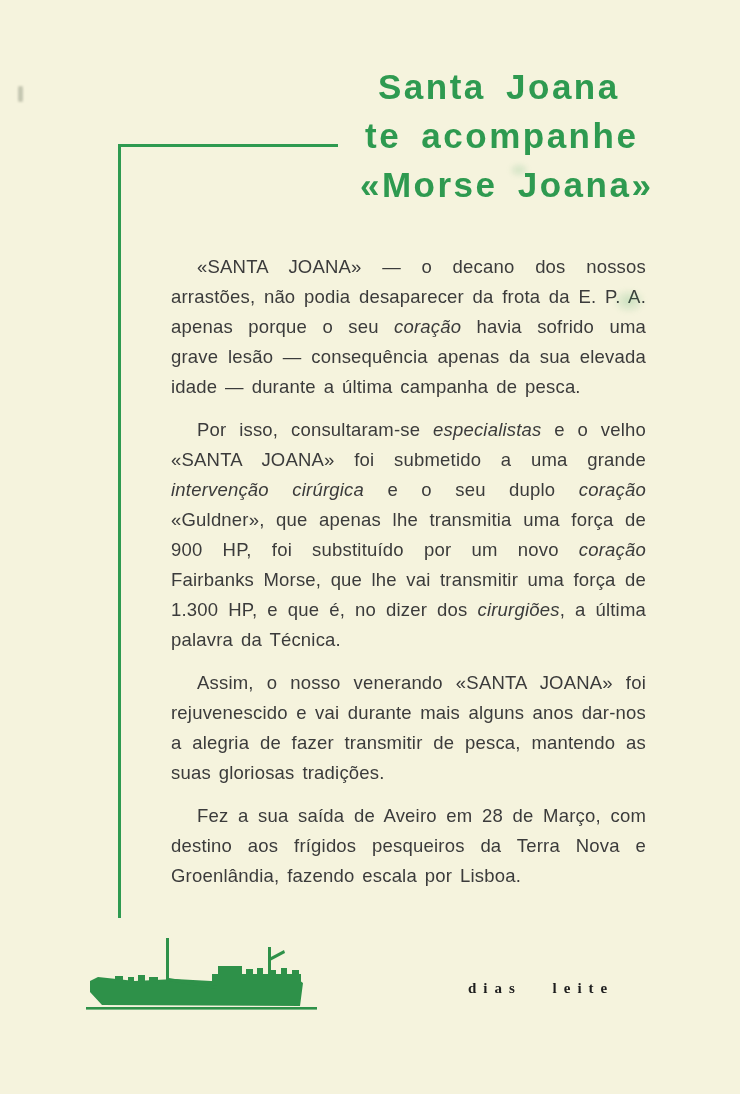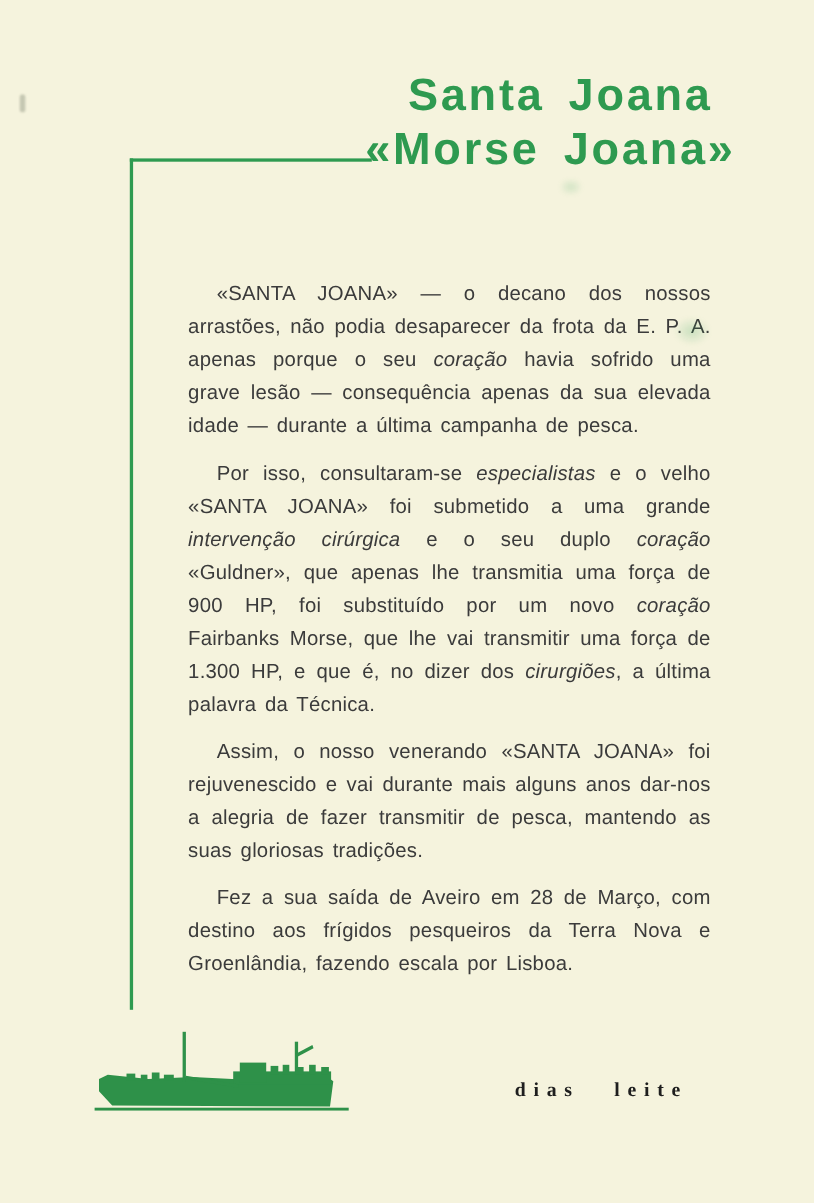--- a/index.html
+++ b/index.html
@@ -15,29 +15,28 @@
   .rule-h{
     position:absolute;left:118px;top:144px;
     width:220px;height:3px;background:#2e9a50;
   }
   .rule-v{
     position:absolute;left:118px;top:144px;
     width:3px;height:774px;background:#2e9a50;
   }
   
   .title{
-    position:absolute;left:332px;top:62px;
+    position:absolute;left:360px;top:62px;
     color:#2e9a50;
     font-weight:bold;
-    font-size:41px;
+    font-size:35px;
     line-height:49px;
     letter-spacing:2.5px;
     word-spacing:8px;
     white-space:nowrap;
-    text-align:center;
   }
   .title .l1{margin-left:18px;}
   .title .l2{margin-left:5px;}
   
   .bodytext{
     position:absolute;left:171px;top:252px;
     width:475px;
     color:#3b3b3b;
     font-size:18.5px;
     line-height:30px;
@@ -50,21 +49,21 @@
   
   .ship{
     position:absolute;left:85px;top:935px;
     width:235px;height:78px;
   }
   .signature{
     position:absolute;left:468px;top:980px;
     color:#1e1e1e;
     font-family:"Liberation Serif",serif;
     font-weight:bold;
-    font-size:18px;
+    font-size:15px;
     letter-spacing:7px;
     word-spacing:20px;
     white-space:nowrap;
   }
   
   .smudge{position:absolute;border-radius:50%;filter:blur(2px);pointer-events:none;}
   .smudge.a{left:612px;top:288px;width:34px;height:26px;
     background:radial-gradient(ellipse,rgba(47,158,82,.22),rgba(47,158,82,0) 70%);}
   .smudge.b{left:508px;top:162px;width:22px;height:16px;
     background:radial-gradient(ellipse,rgba(47,158,82,.18),rgba(47,158,82,0) 70%);}
@@ -74,20 +73,21 @@
 </head>
 <body>
 
 <div class="page">
 
   <div class="rule-h"></div>
   <div class="rule-v"></div>
 
   <div class="title">
     <div class="l1">Santa Joana</div>
+    <div class="l2">te acompanhe</div>
     <div class="l3">«Morse Joana»</div>
   </div>
 
   <div class="bodytext">
       <p><span>«SANTA JOANA» — o decano dos nossos arrastões, não podia desaparecer da frota da E. P. A. apenas porque o seu </span><span class="it">coração</span><span> havia sofrido uma grave lesão — consequência apenas da sua elevada idade — durante a última campanha de pesca.</span></p>
       <p><span>Por isso, consultaram-se </span><span class="it">especialistas</span><span> e o velho «SANTA JOANA» foi submetido a uma grande </span><span class="it">intervenção cirúrgica</span><span> e o seu duplo </span><span class="it">coração</span><span> «Guldner», que apenas lhe transmitia uma força de 900 HP, foi substituído por um novo </span><span class="it">coração</span><span> Fairbanks Morse, que lhe vai transmitir uma força de 1.300 HP, e que é, no dizer dos </span><span class="it">cirurgiões</span><span>, a última palavra da Técnica.</span></p>
       <p><span>Assim, o nosso venerando «SANTA JOANA» foi rejuvenescido e vai durante mais alguns anos dar-nos a alegria de fazer transmitir de pesca, mantendo as suas gloriosas tradições.</span></p>
       <p><span>Fez a sua saída de Aveiro em 28 de Março, com destino aos frígidos pesqueiros da Terra Nova e Groenlândia, fazendo escala por Lisboa.</span></p>
     </div>
 

